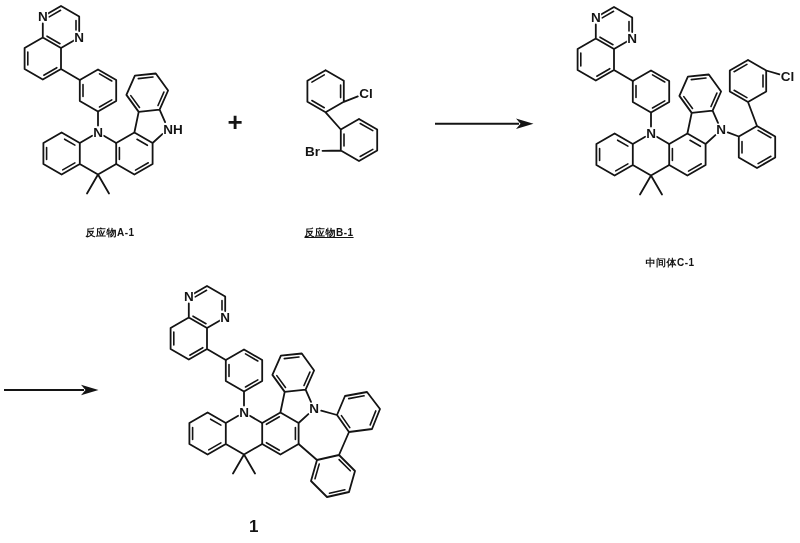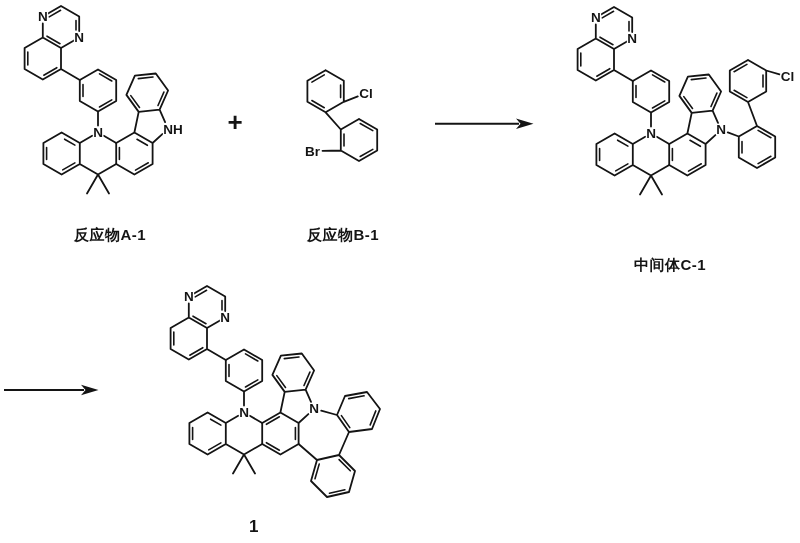--- a/index.html
+++ b/index.html
@@ -12,34 +12,34 @@
   }
   .scheme-svg{position:absolute;left:0;top:0;}
   .bond{fill:none;stroke:#141414;stroke-width:1.8;stroke-linecap:round;stroke-linejoin:round;}
   .dbond{fill:none;stroke:#141414;stroke-width:1.6;stroke-linecap:round;}
   .atom{font-family:"Liberation Sans","DejaVu Sans",sans-serif;font-size:13.5px;font-weight:700;fill:#141414;text-anchor:middle;dominant-baseline:central;paint-order:stroke;stroke:#ffffff;stroke-width:2.5px;}
   .arrowline{stroke:#141414;stroke-width:2;fill:none;}
   .arrowhead{fill:#141414;stroke:none;}
   .struct-label{
     position:absolute;
     text-align:center;
-    font-size:15px;
+    font-size:10px;
     font-weight:700;
     color:#141414;
     letter-spacing:.5px;
     white-space:nowrap;
   }
   .plus{
     position:absolute;
     left:221px;top:107px;width:28px;height:30px;
     font-size:26px;font-weight:700;color:#141414;
     text-align:center;line-height:30px;
   }
   .label-a1{left:35px;top:226px;width:150px;}
-  .label-b1{left:268px;top:226px;width:150px;}
+  .label-b1{left:254px;top:226px;width:150px;text-decoration:underline;}
   .label-c1{left:595px;top:224px;width:150px;margin-top:32px;}
   .label-p1{left:229px;top:517px;width:50px;font-size:17px;}
 </style>
 </head>
 <body>
 
 <div class="canvas">
 
   <svg class="scheme-svg" width="800" height="543" viewBox="0 0 800 543">
 

